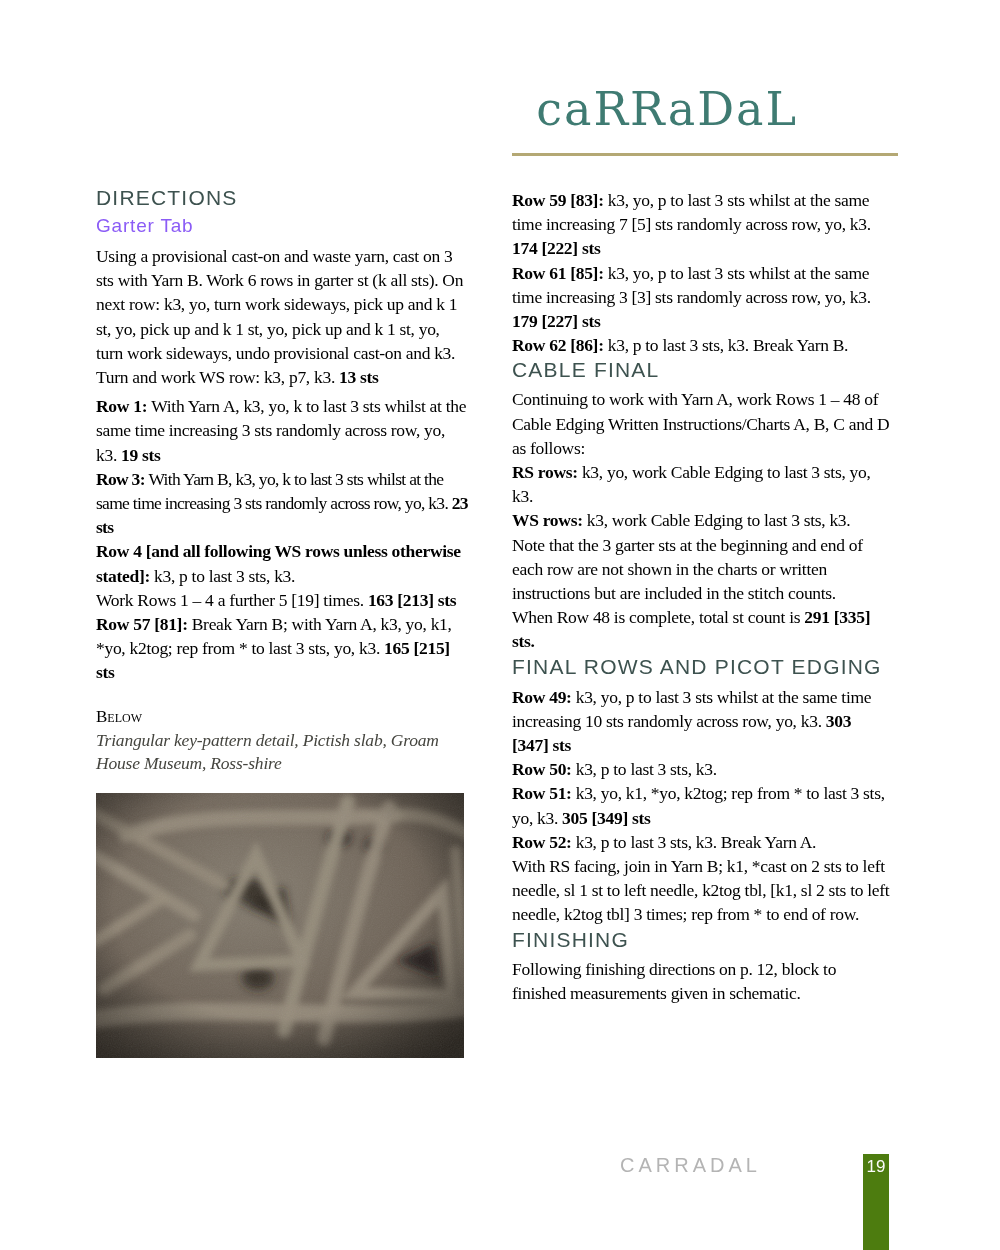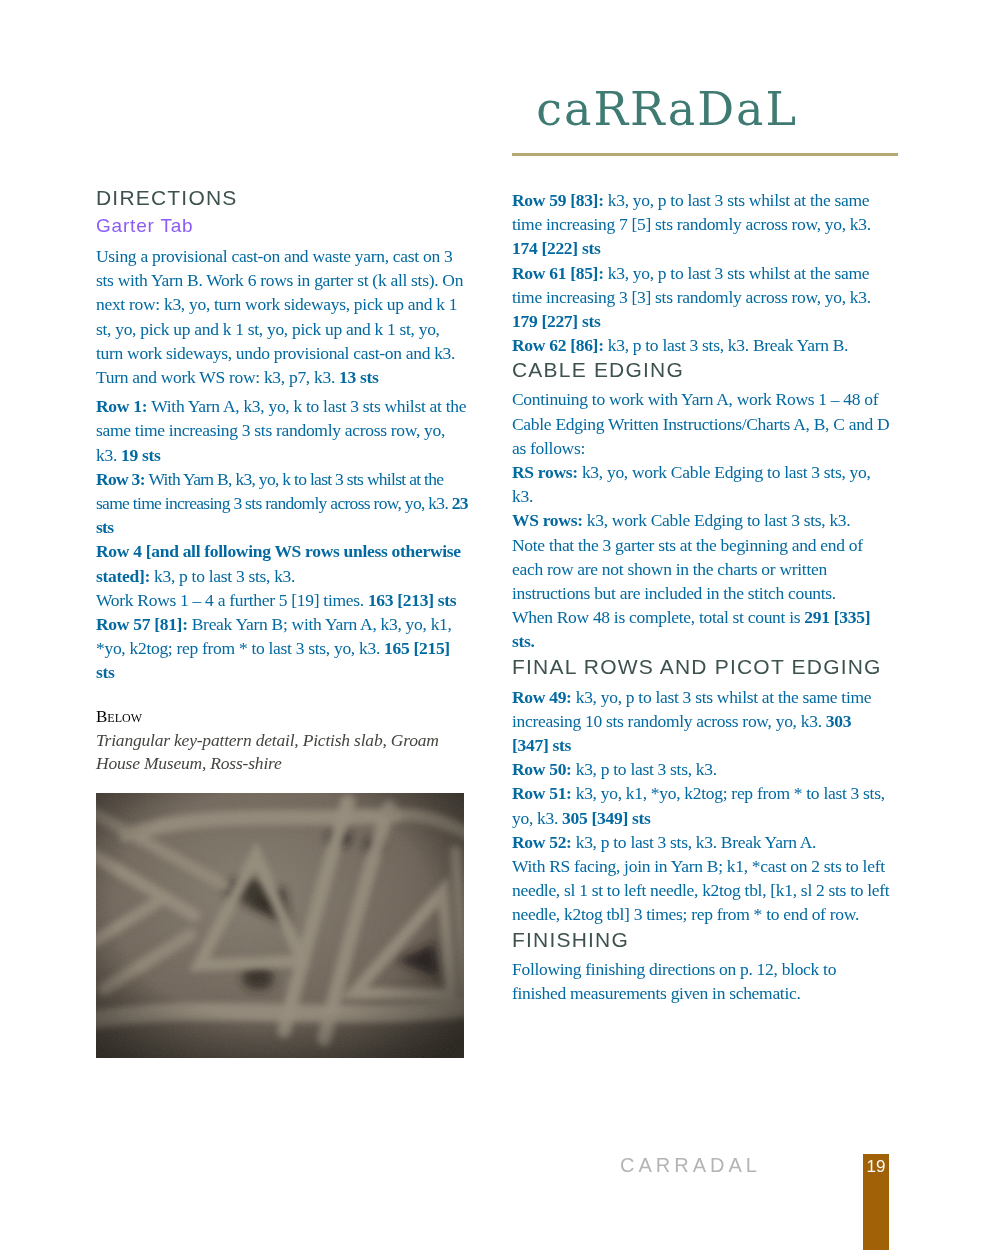--- a/index.html
+++ b/index.html
@@ -14,39 +14,39 @@
   
   .col{position:absolute;}
   .col-left{left:96px;top:185px;width:374px;}
   .col-right{left:512px;top:188px;width:378px;}
 
   h2.section{font-family:"Liberation Sans",sans-serif;font-weight:400;color:#3d524f;
              font-size:21px;line-height:26px;letter-spacing:1.2px;margin:0;white-space:nowrap;}
   h3.sub{font-family:"Liberation Sans",sans-serif;font-weight:400;color:#8b5cf6;
          font-size:19px;line-height:25px;letter-spacing:0.8px;margin:2px 0 6px 0;}
 
-  p.body{margin:0;font-size:17.5px;line-height:24.2px;letter-spacing:-0.3px;color:#0369a1;}
+  p.body{margin:0;font-size:17.5px;line-height:24.2px;letter-spacing:-0.3px;color:#000000;}
   p.body b{font-weight:700;}
   p.cond{letter-spacing:-0.7px;}
 
   .below-label{font-size:17px;font-variant:small-caps;color:#000000;line-height:20px;}
   p.caption{margin:2px 0 0 0;font-style:italic;font-size:17.5px;line-height:23px;
             letter-spacing:-0.2px;color:#45453f;}
 
   .photo{margin-top:18px;width:368px;height:265px;line-height:0;}
 
   .mt16{margin-top:16px;} .mt18{margin-top:18px;} .mt20{margin-top:20px;}
   .mt22{margin-top:22px;} .mt24{margin-top:24px;} .mt26{margin-top:26px;}
   .mt30{margin-top:30px;}
   .rows{margin-top:5px;}
 
   
   .footer-brand{position:absolute;top:1152px;right:147px;font-family:"Liberation Sans",sans-serif;
                 font-size:20px;letter-spacing:4px;color:#b4b4b4;line-height:26px;}
-  .page-bar{position:absolute;left:863px;top:1154px;width:26px;bottom:0;background:#a16207;}
+  .page-bar{position:absolute;left:863px;top:1154px;width:26px;bottom:0;background:#4d7c0f;}
   .page-num{display:block;text-align:center;margin-top:3px;color:#fbfbfb;
             font-family:"Liberation Sans",sans-serif;font-size:17px;}
 </style>
 </head>
 <body>
 
 <div class="page">
 
   <div class="brand-title">caRRaDaL</div>
   <div class="gold-rule"></div>
@@ -118,21 +118,21 @@
         <rect width="368" height="265" filter="url(#grain)" opacity="0.1"></rect>
       </svg>
     </div>
   </div>
 
   <div class="col col-right">
     <p class="body"><b>Row 59 [83]: </b><span>k3, yo, p to last 3 sts whilst at the same time increasing 7 [5] sts randomly across row, yo, k3. </span><b>174 [222] sts</b></p>
     <p class="body"><b>Row 61 [85]: </b><span>k3, yo, p to last 3 sts whilst at the same time increasing 3 [3] sts randomly across row, yo, k3. </span><b>179 [227] sts</b></p>
     <p class="body"><b>Row 62 [86]: </b><span>k3, p to last 3 sts, k3. Break Yarn B.</span></p>
 
-    <h2 class="section mt24">CABLE EDGING</h2>
+    <h2 class="section mt24">CABLE FINAL</h2>
     <p class="body" style="margin-top:4px;"><span>Continuing to work with Yarn A, work Rows 1 – 48 of Cable Edging Written Instructions/Charts A, B, C and D as follows:</span></p>
 
     <p class="body mt22"><b>RS rows: </b><span>k3, yo, work Cable Edging to last 3 sts, yo, k3.</span></p>
     <p class="body"><b>WS rows: </b><span>k3, work Cable Edging to last 3 sts, k3.</span></p>
 
     <p class="body mt24"><span>Note that the 3 garter sts at the beginning and end of each row are not shown in the charts or written instructions but are included in the stitch counts.</span></p>
     <p class="body mt26"><span>When Row 48 is complete, total st count is </span><b>291 [335] sts.</b></p>
 
     <h2 class="section mt18">FINAL ROWS AND PICOT EDGING</h2>
     <div class="rows">

